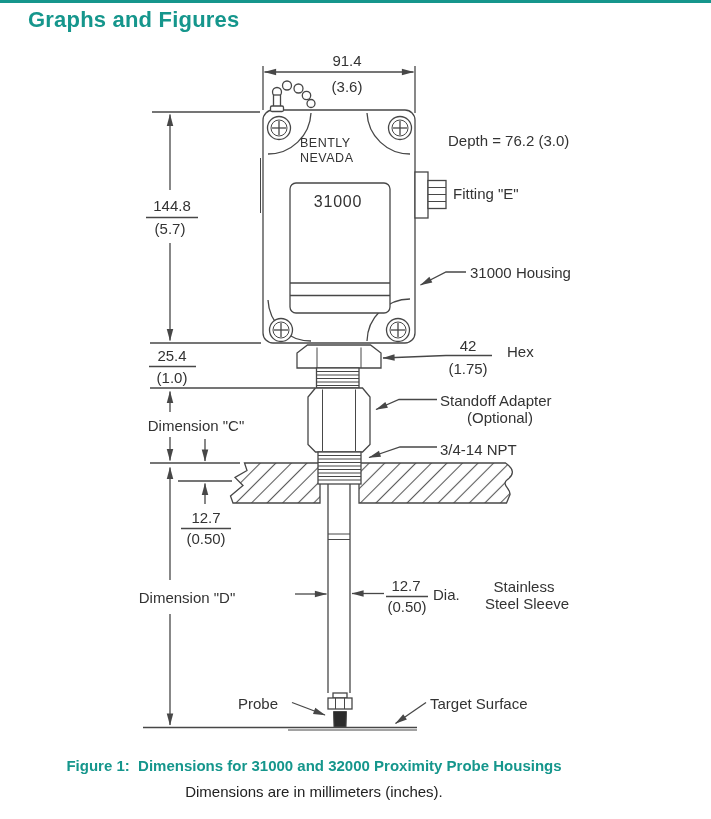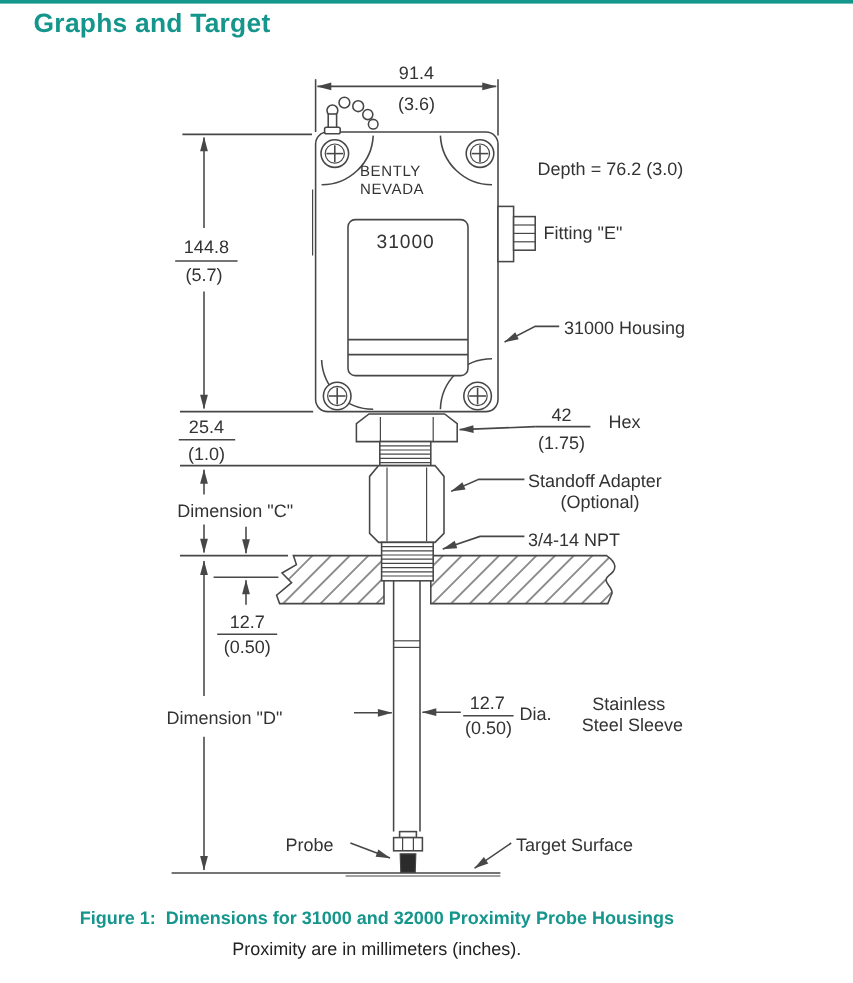--- a/index.html
+++ b/index.html
@@ -27,21 +27,21 @@
   .caption { position:absolute; top:757px; left:0; width:628px; text-align:center; }
   .caption-title {
     color:var(--accent); font-weight:bold; font-size:15px; white-space:pre-wrap;
   }
   .caption-sub { margin-top:9px; color:#222222; font-size:15px; }
 </style>
 </head>
 <body>
 
 <div class="top-rule"></div>
-<div class="page-title">Graphs and Target</div>
+<div class="page-title">Graphs and Figures</div>
 
 <div class="diagram-wrap">
 <svg width="711" height="819" viewBox="0 0 711 819">
   <defs>
     <marker id="ar" viewBox="0 0 14 8" refX="13" refY="4" markerWidth="13" markerHeight="7.5" orient="auto-start-reverse" markerUnits="userSpaceOnUse">
       <path d="M0.5,0.5 L13.5,4 L0.5,7.5 Z"></path>
     </marker>
     <pattern id="hatch" width="11" height="11" patternUnits="userSpaceOnUse" patternTransform="rotate(45)">
       <line x1="5.5" y1="-1" x2="5.5" y2="12" stroke="#5a5a5a" stroke-width="1.1"></line>
     </pattern>
@@ -250,14 +250,14 @@
     <text x="430" y="709">Target Surface</text>
   </g>
 
   <text x="448" y="146">Depth = 76.2 (3.0)</text>
   <text x="453" y="199">Fitting "E"</text>
 </svg>
 </div>
 
 <div class="caption">
   <div class="caption-title">Figure 1:&nbsp; Dimensions for 31000 and 32000 Proximity Probe Housings</div>
-  <div class="caption-sub">Proximity are in millimeters (inches).</div>
+  <div class="caption-sub">Dimensions are in millimeters (inches).</div>
 </div>
 
 </body></html>

